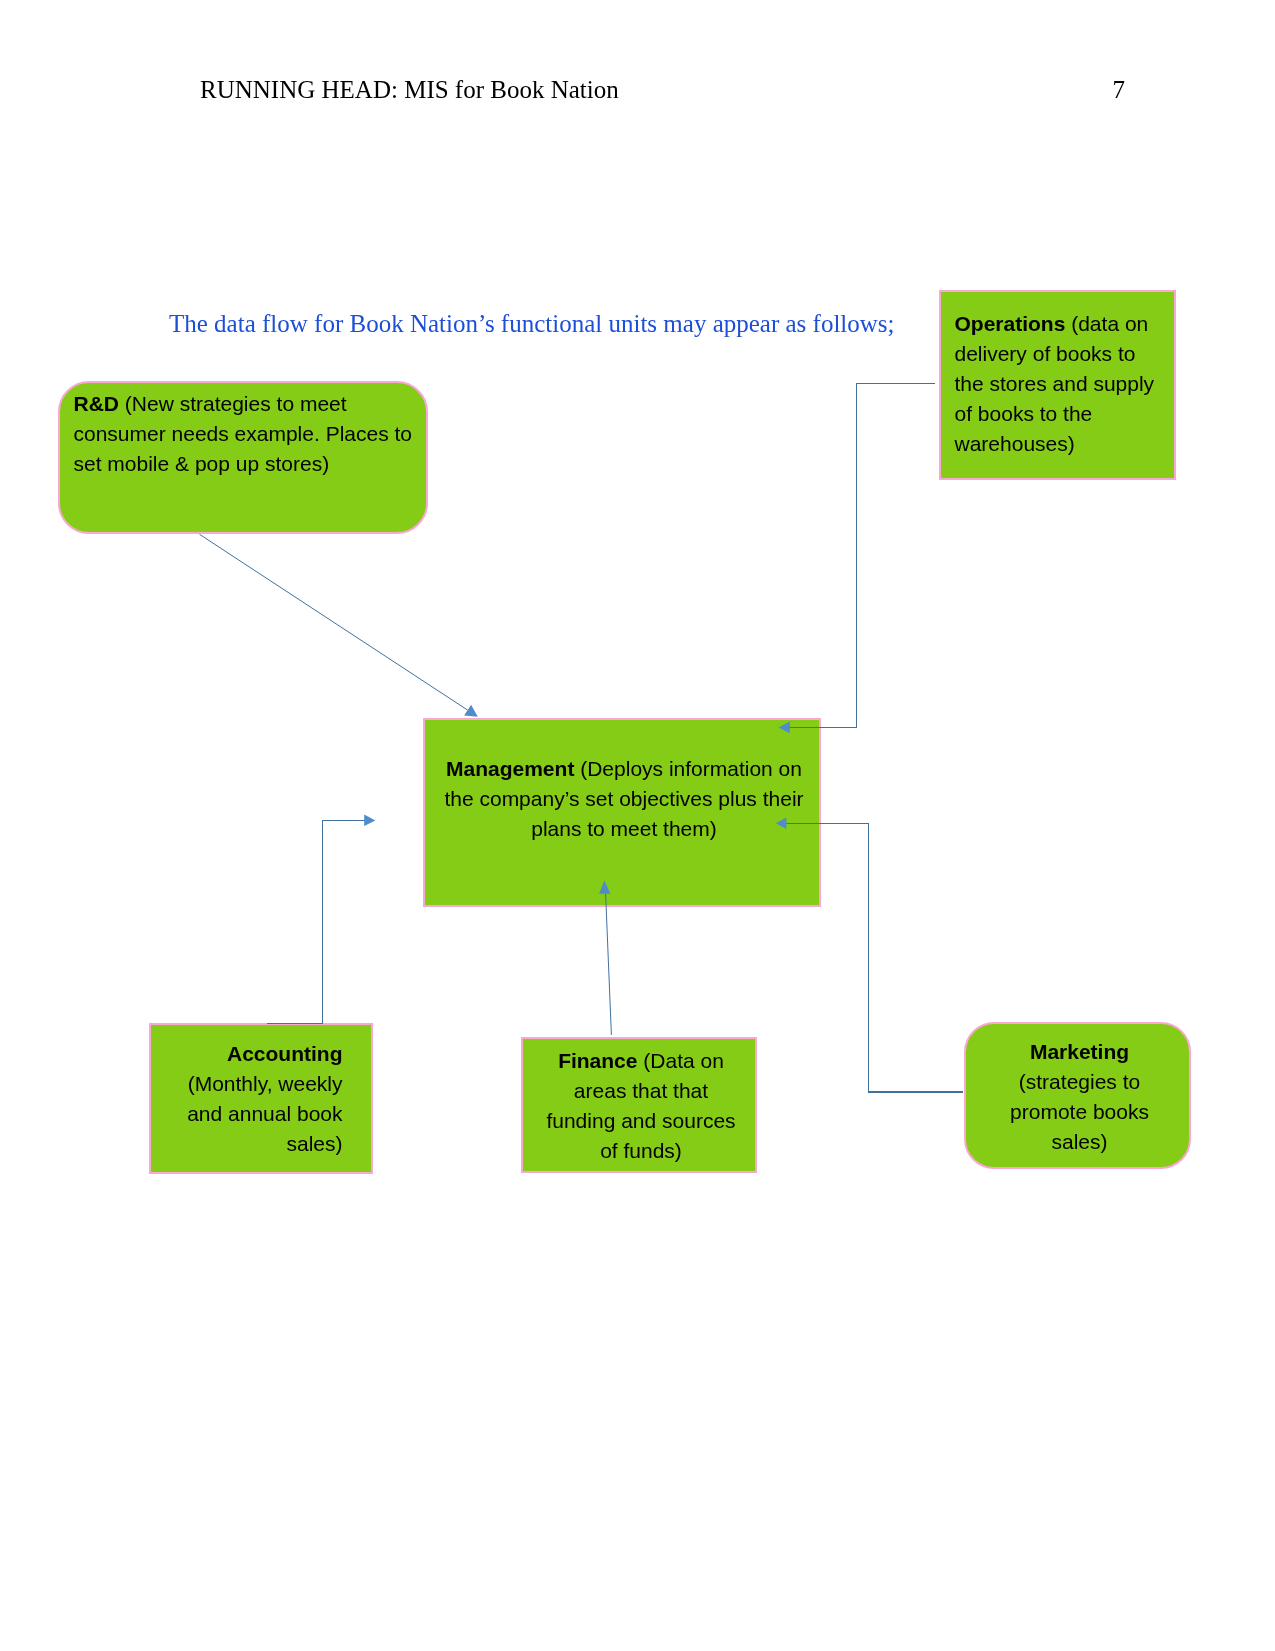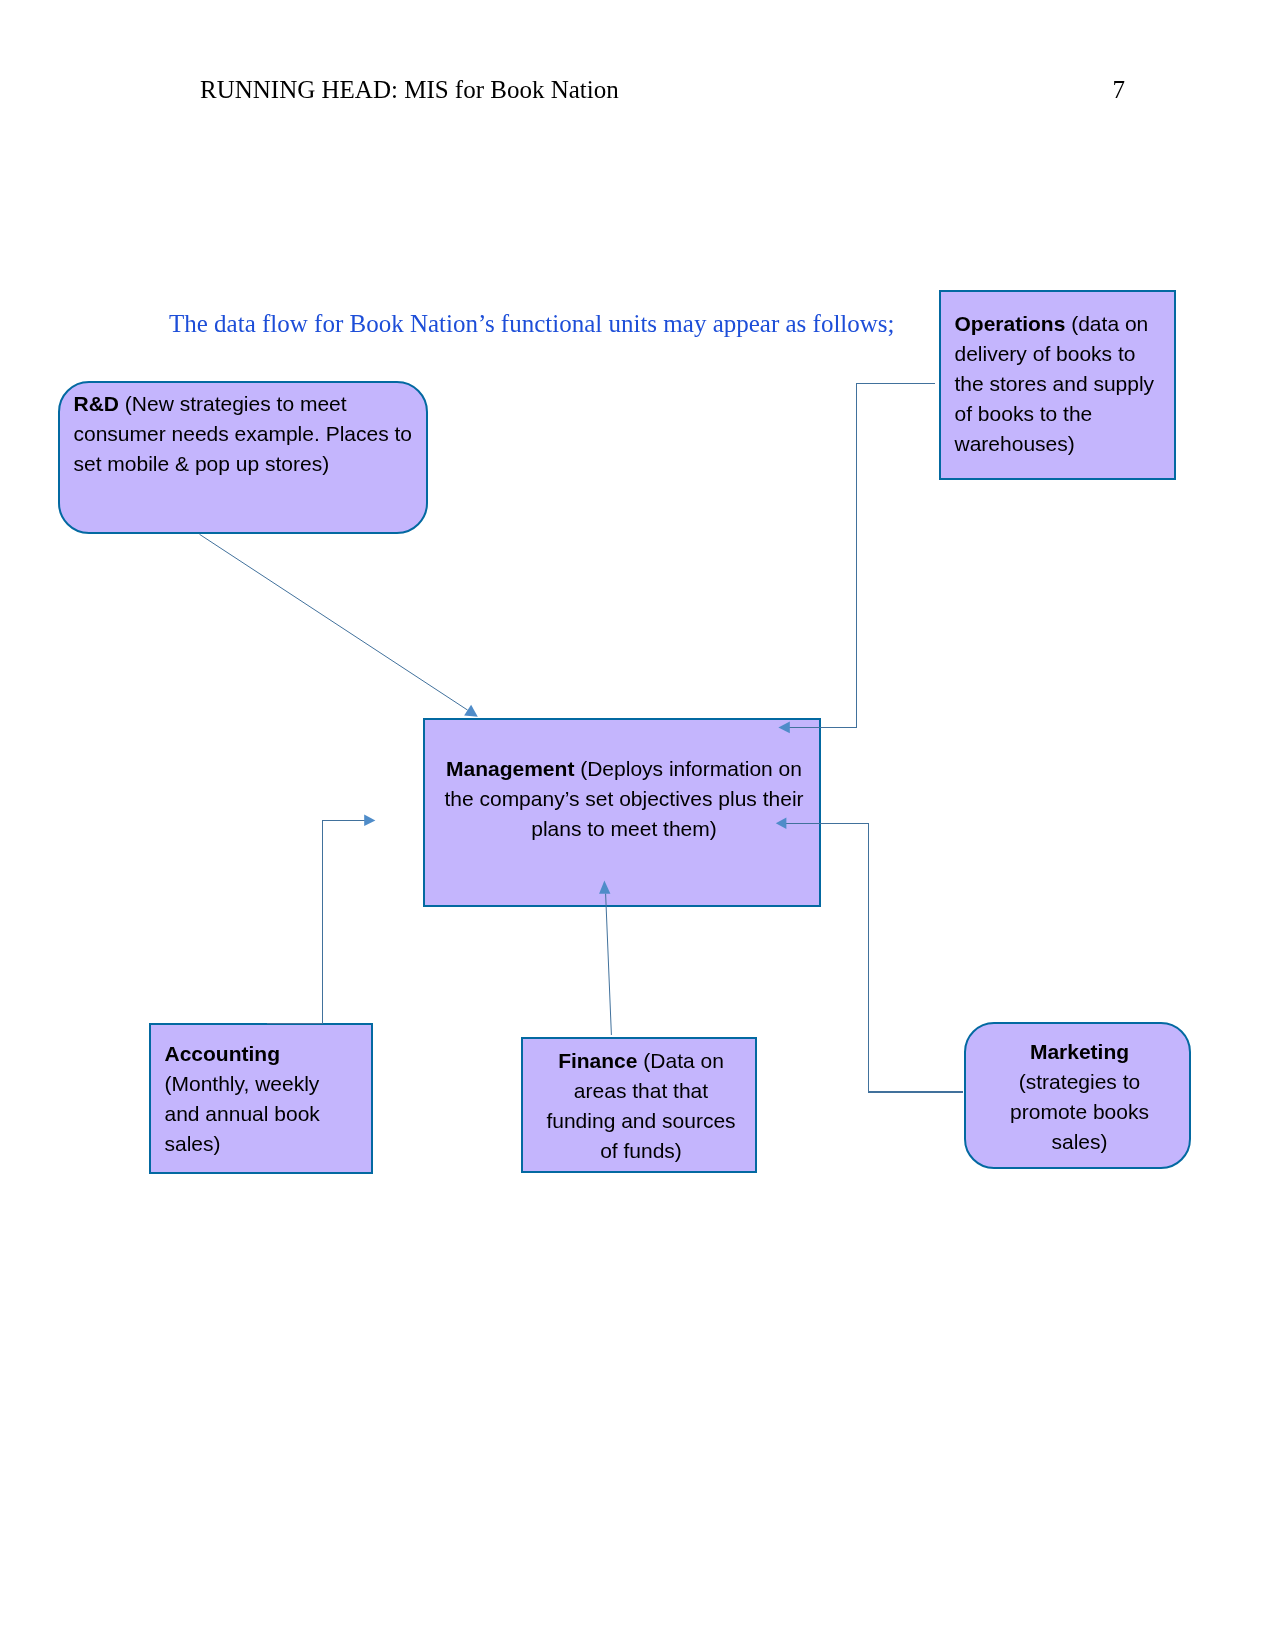--- a/index.html
+++ b/index.html
@@ -9,37 +9,37 @@
        -webkit-font-smoothing:antialiased;}
   .page{position:absolute;left:0;top:0;width:1275px;height:1651px;background:#fff;}
 
   .hdr{position:absolute;font-family:"Liberation Serif",serif;font-size:25px;
        line-height:1;color:#000;white-space:nowrap;}
   #running-head{left:200px;top:76.8px;}
   #page-number{left:1112.5px;top:76.8px;}
   #intro{position:absolute;left:150px;top:310.9px;font-family:"Liberation Serif",serif;
          font-size:25px;line-height:1;white-space:nowrap;color:#1d4ed8;margin-left:19px;}
 
-  .node{position:absolute;box-sizing:border-box;border:2px solid #0369a1;background:#c4b5fd;
+  .node{position:absolute;box-sizing:border-box;border:2px solid #f9a8d4;background:#84cc16;
         font-family:"Liberation Sans",sans-serif;font-size:21px;line-height:30px;color:#000;}
   .node .t{position:absolute;}
 
   svg.conn{position:absolute;left:0;top:0;width:1275px;height:1651px;overflow:visible;}
 
   #node-rnd{left:58px;top:381px;width:370px;height:153px;border-radius:31px;}
   #node-rnd .t{top:6px;left:13.5px;width:345px;text-align:left;}
 
   #node-operations{left:939px;top:290px;width:237px;height:190px;}
   #node-operations .t{top:17px;left:13.5px;width:207px;text-align:left;}
 
   #node-management{left:376px;top:718px;width:398px;height:189px;margin-left:47px;}
   #node-management .t{top:33.5px;left:14px;width:370px;text-align:center;}
 
   #node-accounting{left:149px;top:1023px;width:224px;height:151px;}
-  #node-accounting .t{top:14px;left:13.5px;width:178px;text-align:left;}
+  #node-accounting .t{top:14px;left:13.5px;width:178px;text-align:right;}
 
   #node-finance{left:521px;top:1037px;width:236px;height:136px;}
   #node-finance .t{top:7px;left:20px;width:196px;text-align:center;}
 
   #node-marketing{left:964px;top:1022px;width:227px;height:147px;border-radius:30px;}
   #node-marketing .t{top:12.7px;left:30px;width:167px;text-align:center;}
 </style>
 </head>
 <body>
 

